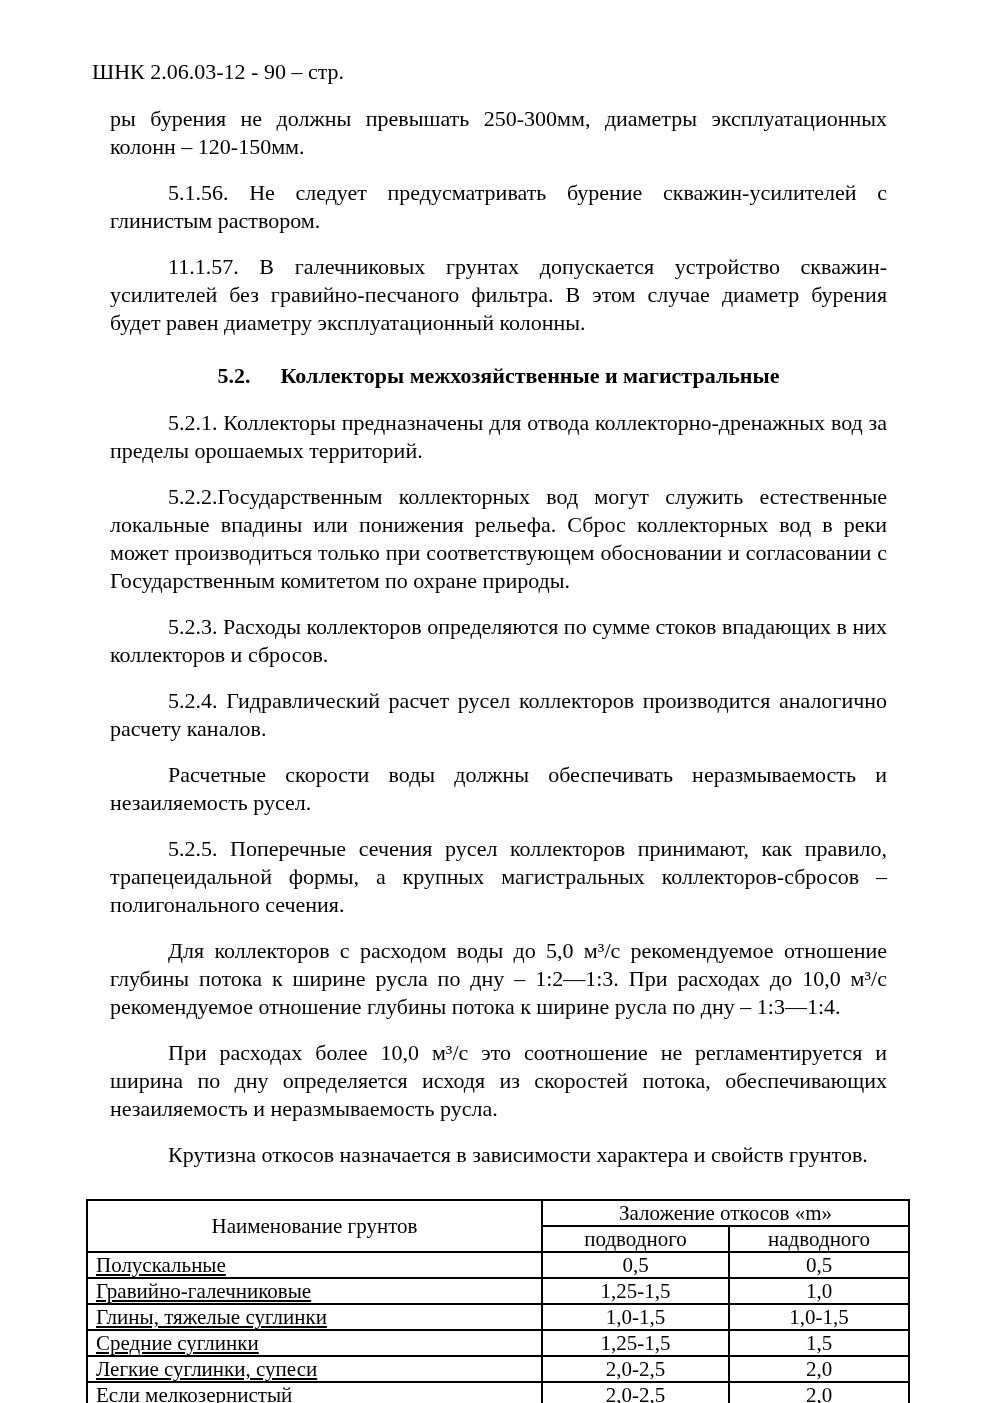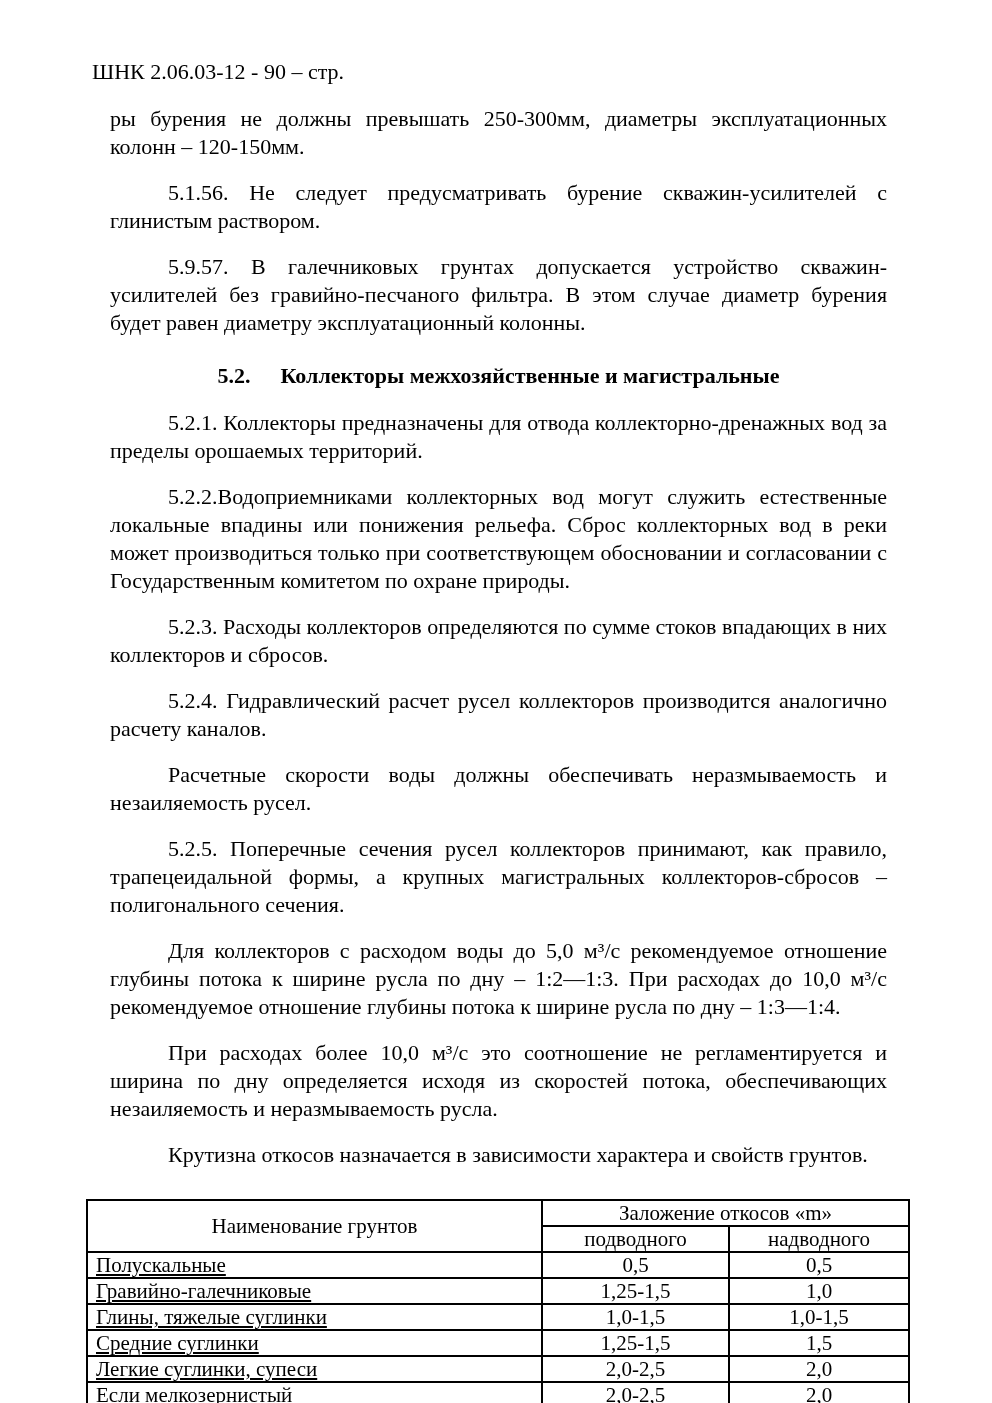--- a/index.html
+++ b/index.html
@@ -79,30 +79,30 @@
 </head>
 <body>
 
 <div class="page">
 
   <div class="doc-header">ШНК 2.06.03-12 - 90 – стр.</div>
 
   <div id="intro-paragraphs">
       <p class="para">ры бурения не должны превышать 250-300мм, диаметры эксплуатационных колонн – 120-150мм.</p>
       <p class="para indent">5.1.56. Не следует предусматривать бурение скважин-усилителей с глинистым раствором.</p>
-      <p class="para indent">5.9.57. В галечниковых грунтах допускается устройство скважин-усилителей без гравийно-песчаного фильтра. В этом случае диаметр бурения будет равен диаметру эксплуатационный колонны.</p>
+      <p class="para indent">11.1.57. В галечниковых грунтах допускается устройство скважин-усилителей без гравийно-песчаного фильтра. В этом случае диаметр бурения будет равен диаметру эксплуатационный колонны.</p>
     </div>
 
   <div class="section-heading">
     <span class="sec-num">5.2.</span><span>Коллекторы межхозяйственные и магистральные</span>
   </div>
 
   <div id="section-paragraphs">
       <p class="para indent">5.2.1. Коллекторы предназначены для отвода коллекторно-дренажных вод за пределы орошаемых территорий.</p>
-      <p class="para indent">5.2.2.Водоприемниками коллекторных вод могут служить естественные локальные впадины или понижения рельефа. Сброс коллекторных вод в реки может производиться только при соответствующем обосновании и согласовании с Государственным комитетом по охране природы.</p>
+      <p class="para indent">5.2.2.Государственным коллекторных вод могут служить естественные локальные впадины или понижения рельефа. Сброс коллекторных вод в реки может производиться только при соответствующем обосновании и согласовании с Государственным комитетом по охране природы.</p>
       <p class="para indent">5.2.3. Расходы коллекторов определяются по сумме стоков впадающих в них коллекторов и сбросов.</p>
       <p class="para indent">5.2.4. Гидравлический расчет русел коллекторов производится аналогично расчету каналов.</p>
       <p class="para indent">Расчетные скорости воды должны обеспечивать неразмываемость и незаиляемость русел.</p>
       <p class="para indent">5.2.5. Поперечные сечения русел коллекторов принимают, как правило, трапецеидальной формы, а крупных магистральных коллекторов-сбросов – полигонального сечения.</p>
       <p class="para indent">Для коллекторов с расходом воды до 5,0 м³/с рекомендуемое отношение глубины потока к ширине русла по дну – 1:2—1:3. При расходах до 10,0 м³/с рекомендуемое отношение глубины потока к ширине русла по дну – 1:3—1:4.</p>
       <p class="para indent">При расходах более 10,0 м³/с это соотношение не регламентируется и ширина по дну определяется исходя из скоростей потока, обеспечивающих незаиляемость и неразмываемость русла.</p>
       <p class="para indent">Крутизна откосов назначается в зависимости характера и свойств грунтов.</p>
     </div>
 
   <table class="slope-table">

